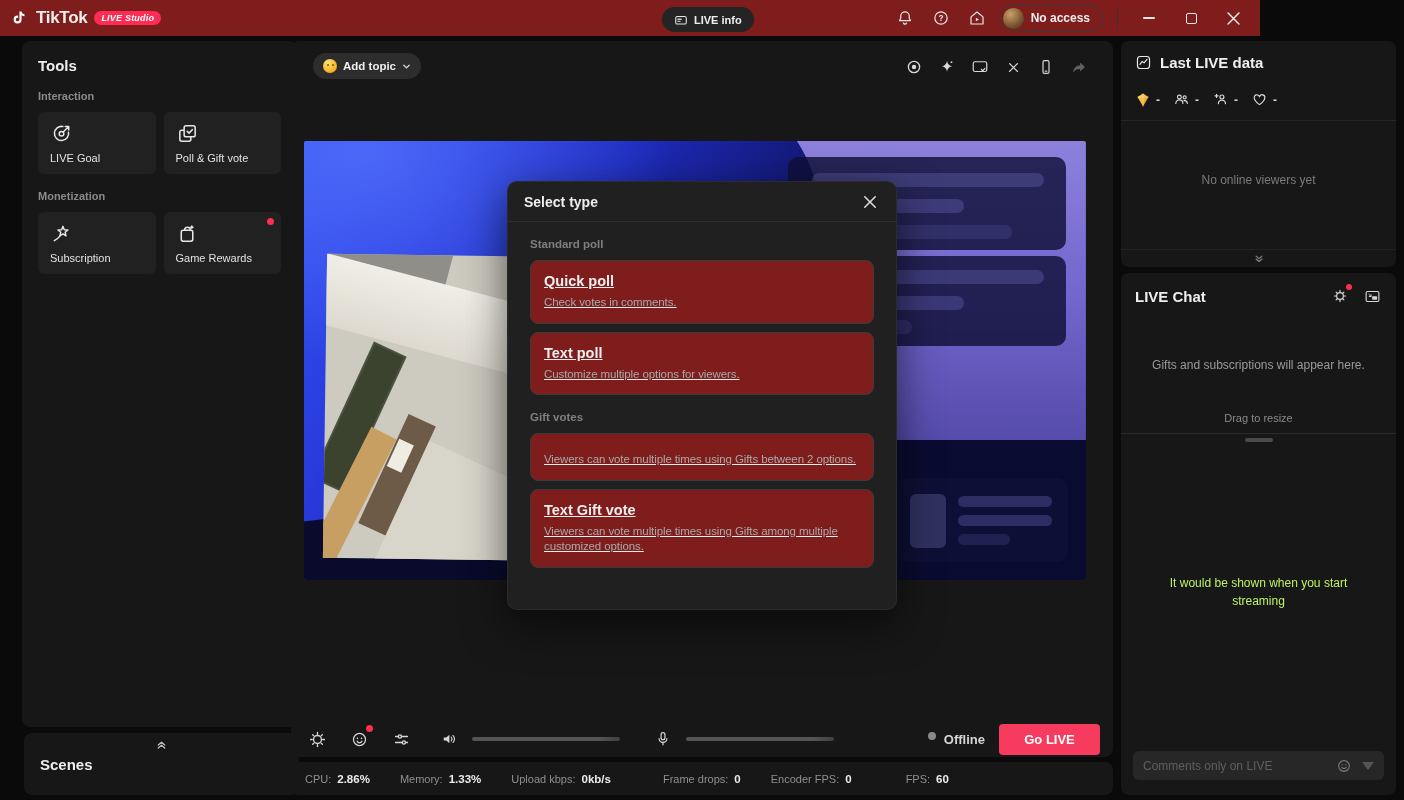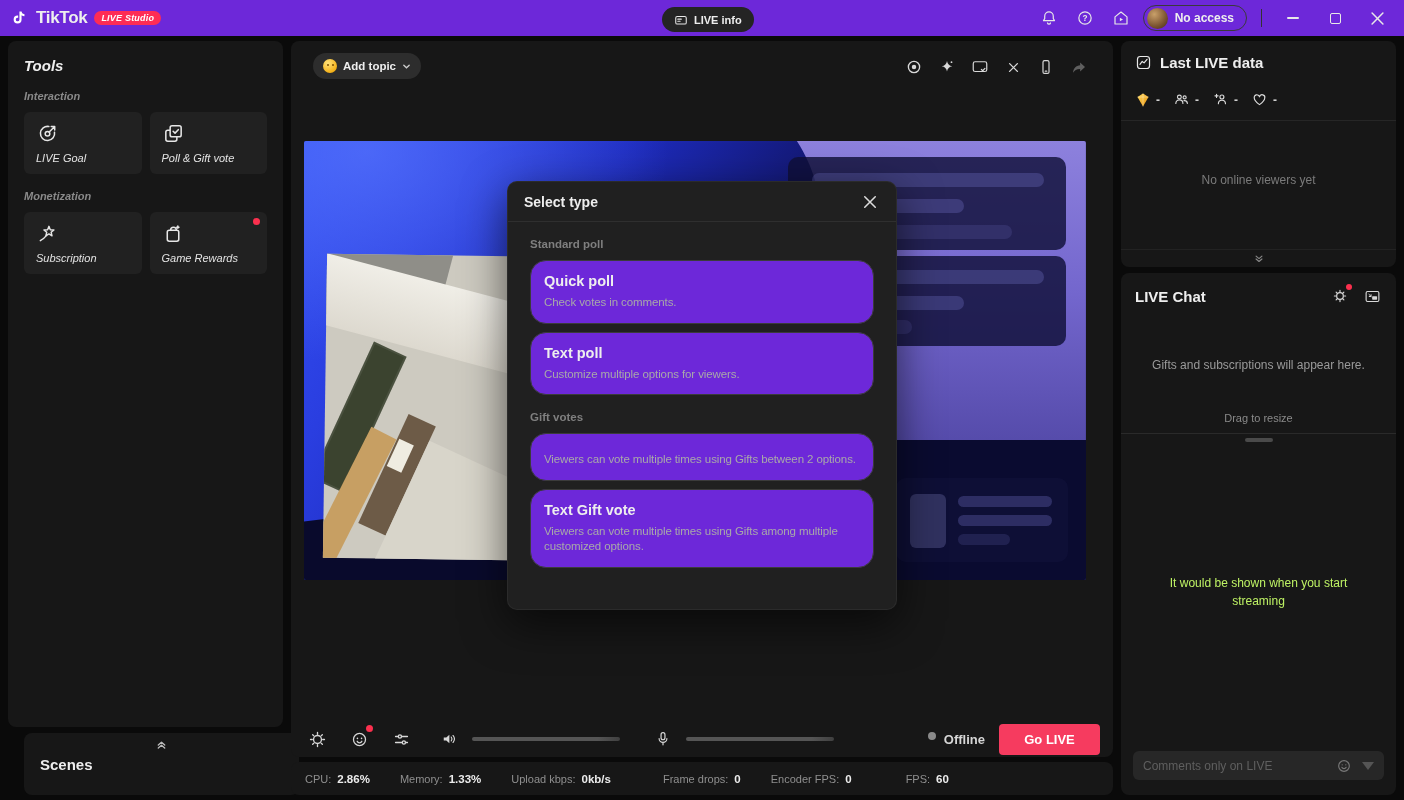--- a/index.html
+++ b/index.html
@@ -1,21 +1,21 @@
 <!DOCTYPE html>
 <html><head>
 <meta charset="utf-8">
 <style>
   * { margin:0; padding:0; box-sizing:border-box; }
   html,body { width:1404px; height:800px; background:#0a0a0a; overflow:hidden;
               font-family:"Liberation Sans", sans-serif; color:#eee; }
   svg { display:block; }
 
   
-  .topbar { position:absolute; left:0; top:0; width:1404px; height:36px; background:#6d28d9;
+  .topbar { position:absolute; left:0; top:0; width:1260px; height:36px; background:#7f1d1d;
             display:flex; align-items:center; }
   .brand-wrap { display:flex; align-items:center; gap:7px; padding-left:12px; }
   .brand-text { font-size:17px; font-weight:700; letter-spacing:-.3px; }
   .brand-badge { background:#fe2c55; color:#fff; font-size:9px; font-weight:700; font-style:italic;
                  padding:2px 7px; border-radius:8px; letter-spacing:.2px; }
   .liveinfo-pill { position:absolute; left:662px; top:7px; height:25px; background:#242424;
                    border-radius:13px; display:flex; align-items:center; gap:6px; padding:0 12px; cursor:pointer; }
   .liveinfo-pill span { font-size:11px; font-weight:700; }
   .top-right { position:absolute; right:10px; top:0; height:36px; display:flex; align-items:center; gap:8px; }
   .tb-iconbtn { width:28px; height:28px; display:flex; align-items:center; justify-content:center; cursor:pointer; }
@@ -26,21 +26,21 @@
   .noaccess-pill span { font-size:12px; font-weight:700; }
   .tb-sep { width:1px; height:18px; background:#333; margin:0 6px; }
   .win-btn { width:34px; height:28px; display:flex; align-items:center; justify-content:center; cursor:pointer; }
   .min-glyph { width:12px; height:2px; background:#e8e8e8; border-radius:1px; }
   .max-glyph { width:11px; height:11px; border:1.5px solid #e8e8e8; border-radius:2px; }
 
   
   .panel { position:absolute; background:#171717; border-radius:8px; }
 
   
-  .tools-panel { left:8px; top:41px; width:275px; height:686px; padding:16px;font-style:italic; }
+  .tools-panel { left:22px; top:41px; width:275px; height:686px; padding:16px; }
   .tools-title { font-size:15px; font-weight:700; }
   .sec-label { font-size:11px; font-weight:700; color:#8a8a8a; margin-top:16px; margin-bottom:10px; }
   .tool-grid { display:grid; grid-template-columns:1fr 1fr; gap:8px; }
   .tool-card { position:relative; background:#212121; border-radius:6px; height:62px; padding:10px 12px;
                display:flex; flex-direction:column; justify-content:space-between; cursor:pointer; }
   .tool-card .label { font-size:11px; color:#e3e3e3; }
   .dot { position:absolute; width:7px; height:7px; border-radius:50%; background:#fb304e; }
   .card-dot { top:6px; right:7px; }
 
   
@@ -149,22 +149,22 @@
   .modal { position:absolute; left:507px; top:181px; width:390px; height:429px; background:#202020;
            border:1px solid rgba(255,255,255,.05); border-radius:10px; z-index:50;
            box-shadow:0 14px 44px rgba(0,0,0,.6); }
   .modal-head { height:40px; display:flex; align-items:center; padding:0 16px;
                 border-bottom:1px solid #2f2f2f; }
   .modal-title { flex:1; font-size:14px; font-weight:700; }
   .modal-close { width:20px; height:20px; display:flex; align-items:center; justify-content:center; cursor:pointer; }
   .modal-body { padding:16px 22px 0 22px; }
   .m-sec-label { font-size:11.5px; font-weight:700; color:#7f7f7f; margin-bottom:10px; }
   .m-sec-label.second { margin-top:16px; }
-  .opt-card { background:#6d28d9; border:1px solid #3b3b3b; border-radius:16px; padding:12px 13px;
-              margin-bottom:8px; cursor:pointer; }
+  .opt-card { background:#7f1d1d; border:1px solid #3b3b3b; border-radius:8px; padding:12px 13px;
+              margin-bottom:8px; cursor:pointer;text-decoration:underline; }
   .opt-card.last { margin-bottom:0; margin-top:7px; }
   .opt-title { font-size:14.5px; font-weight:700; }
   .opt-desc { font-size:11.5px; color:#a9a9a9; margin-top:6px; line-height:1.35; letter-spacing:-.1px; }
 </style>
 </head>
 <body>
 
 <div class="topbar">
   <div class="brand-wrap">
     <span>

